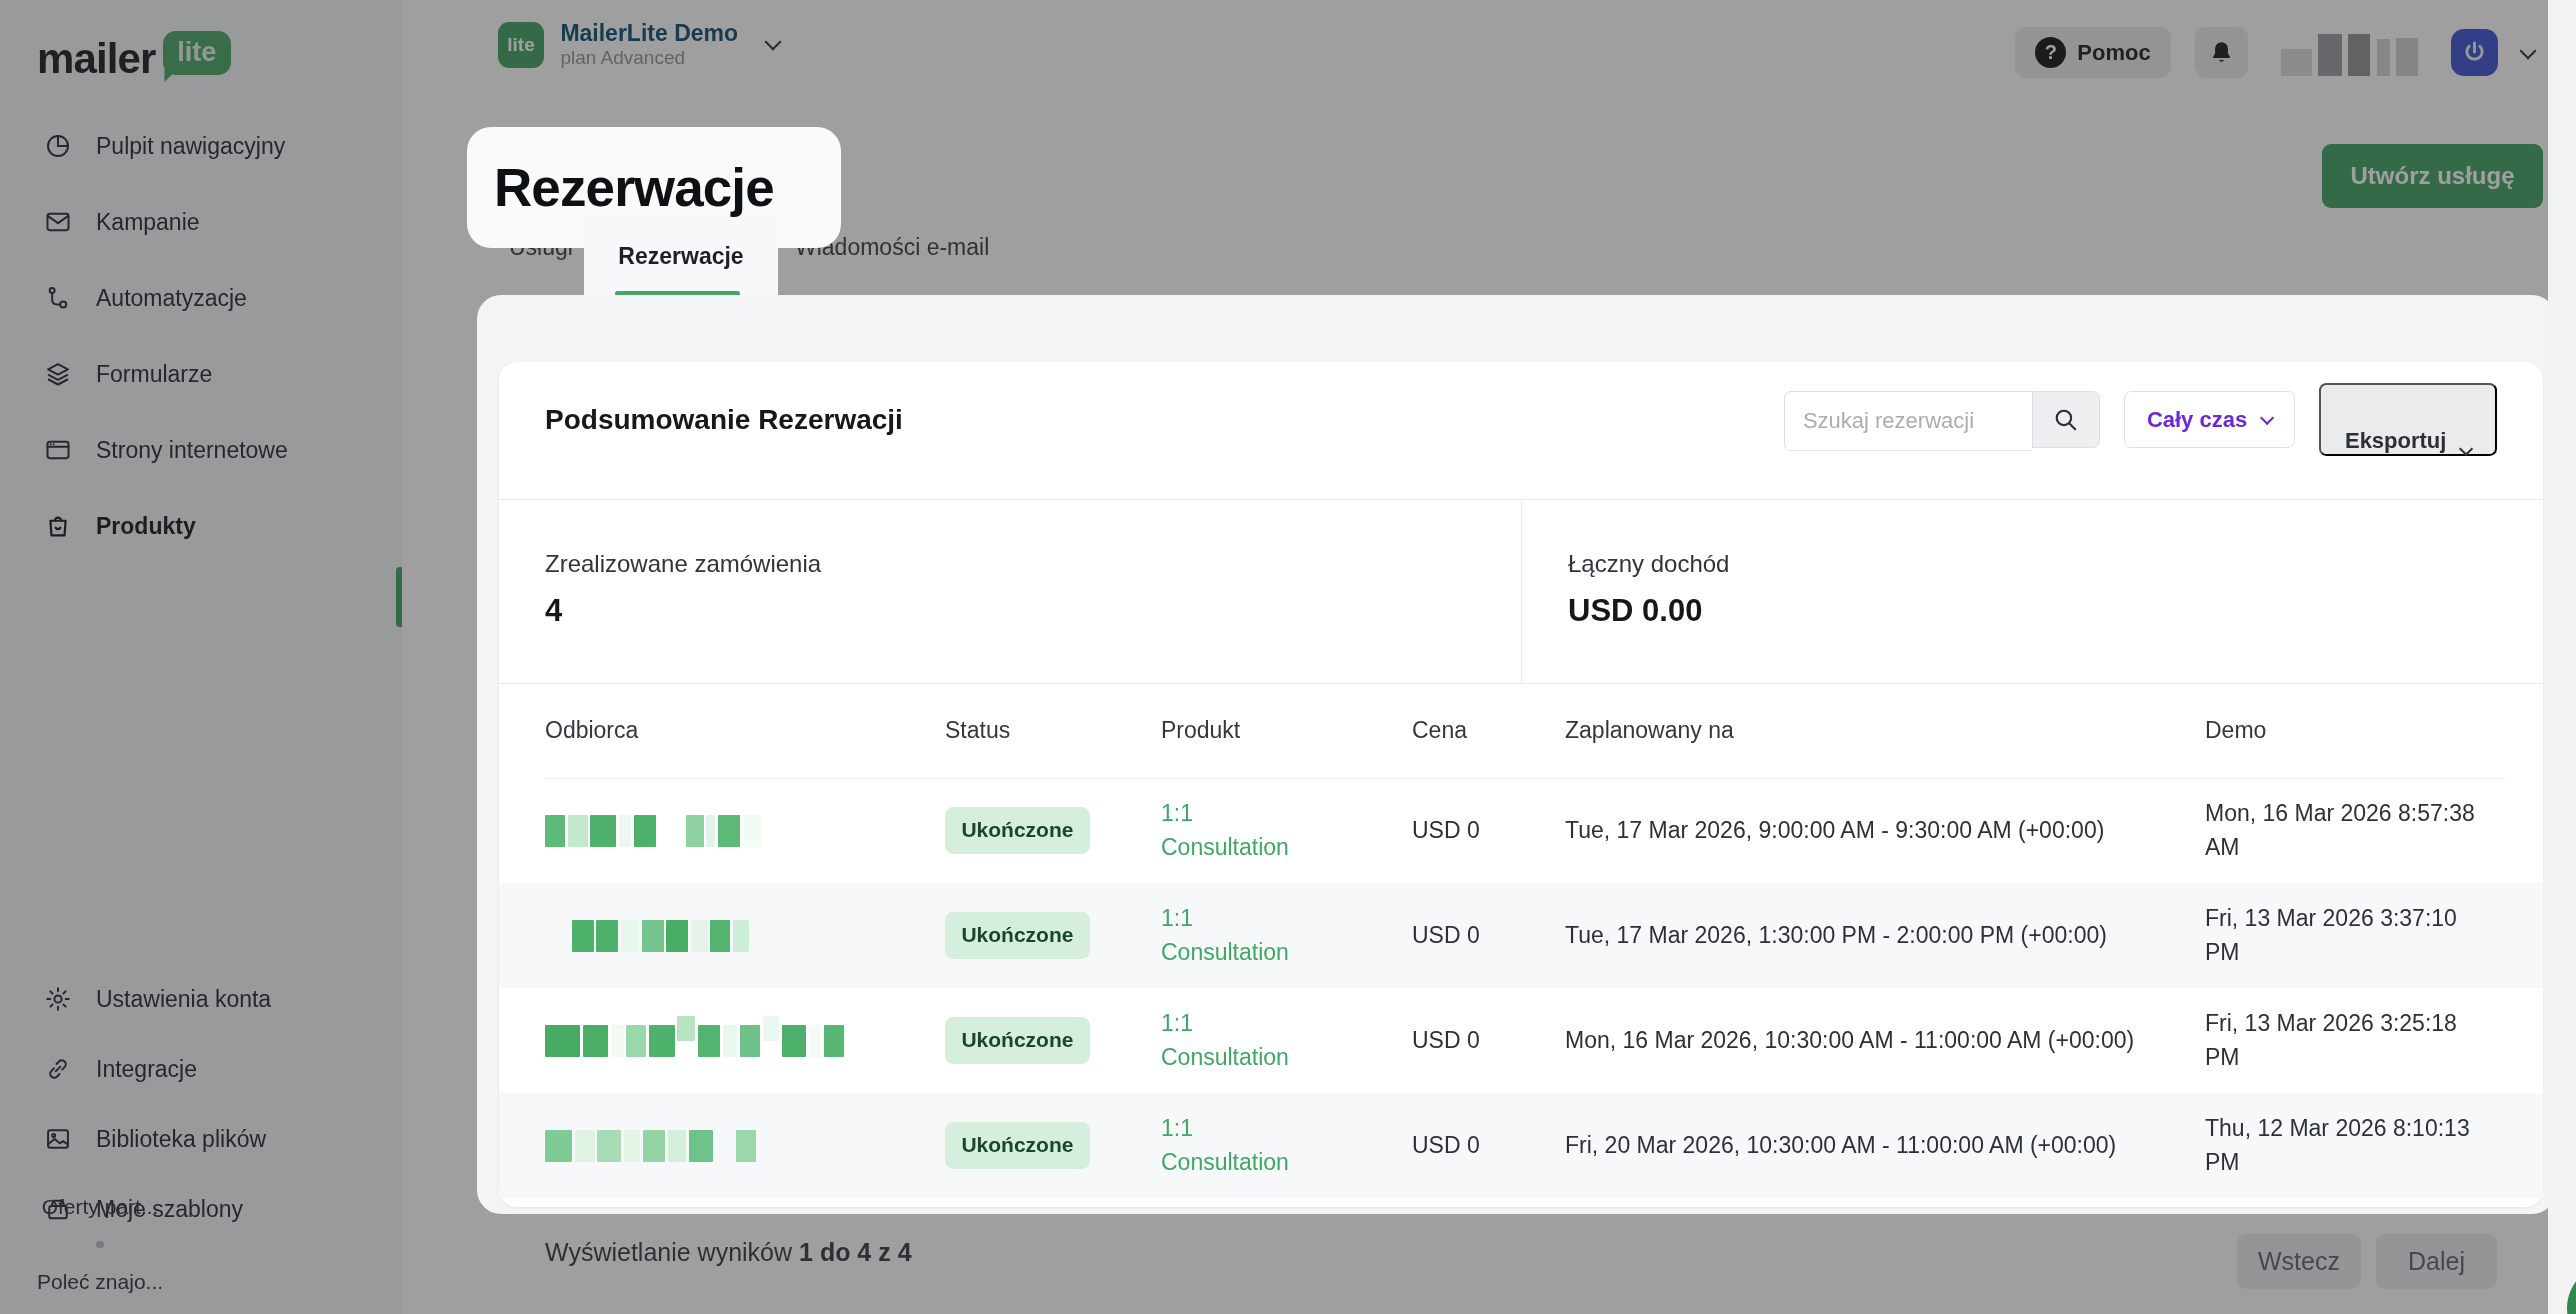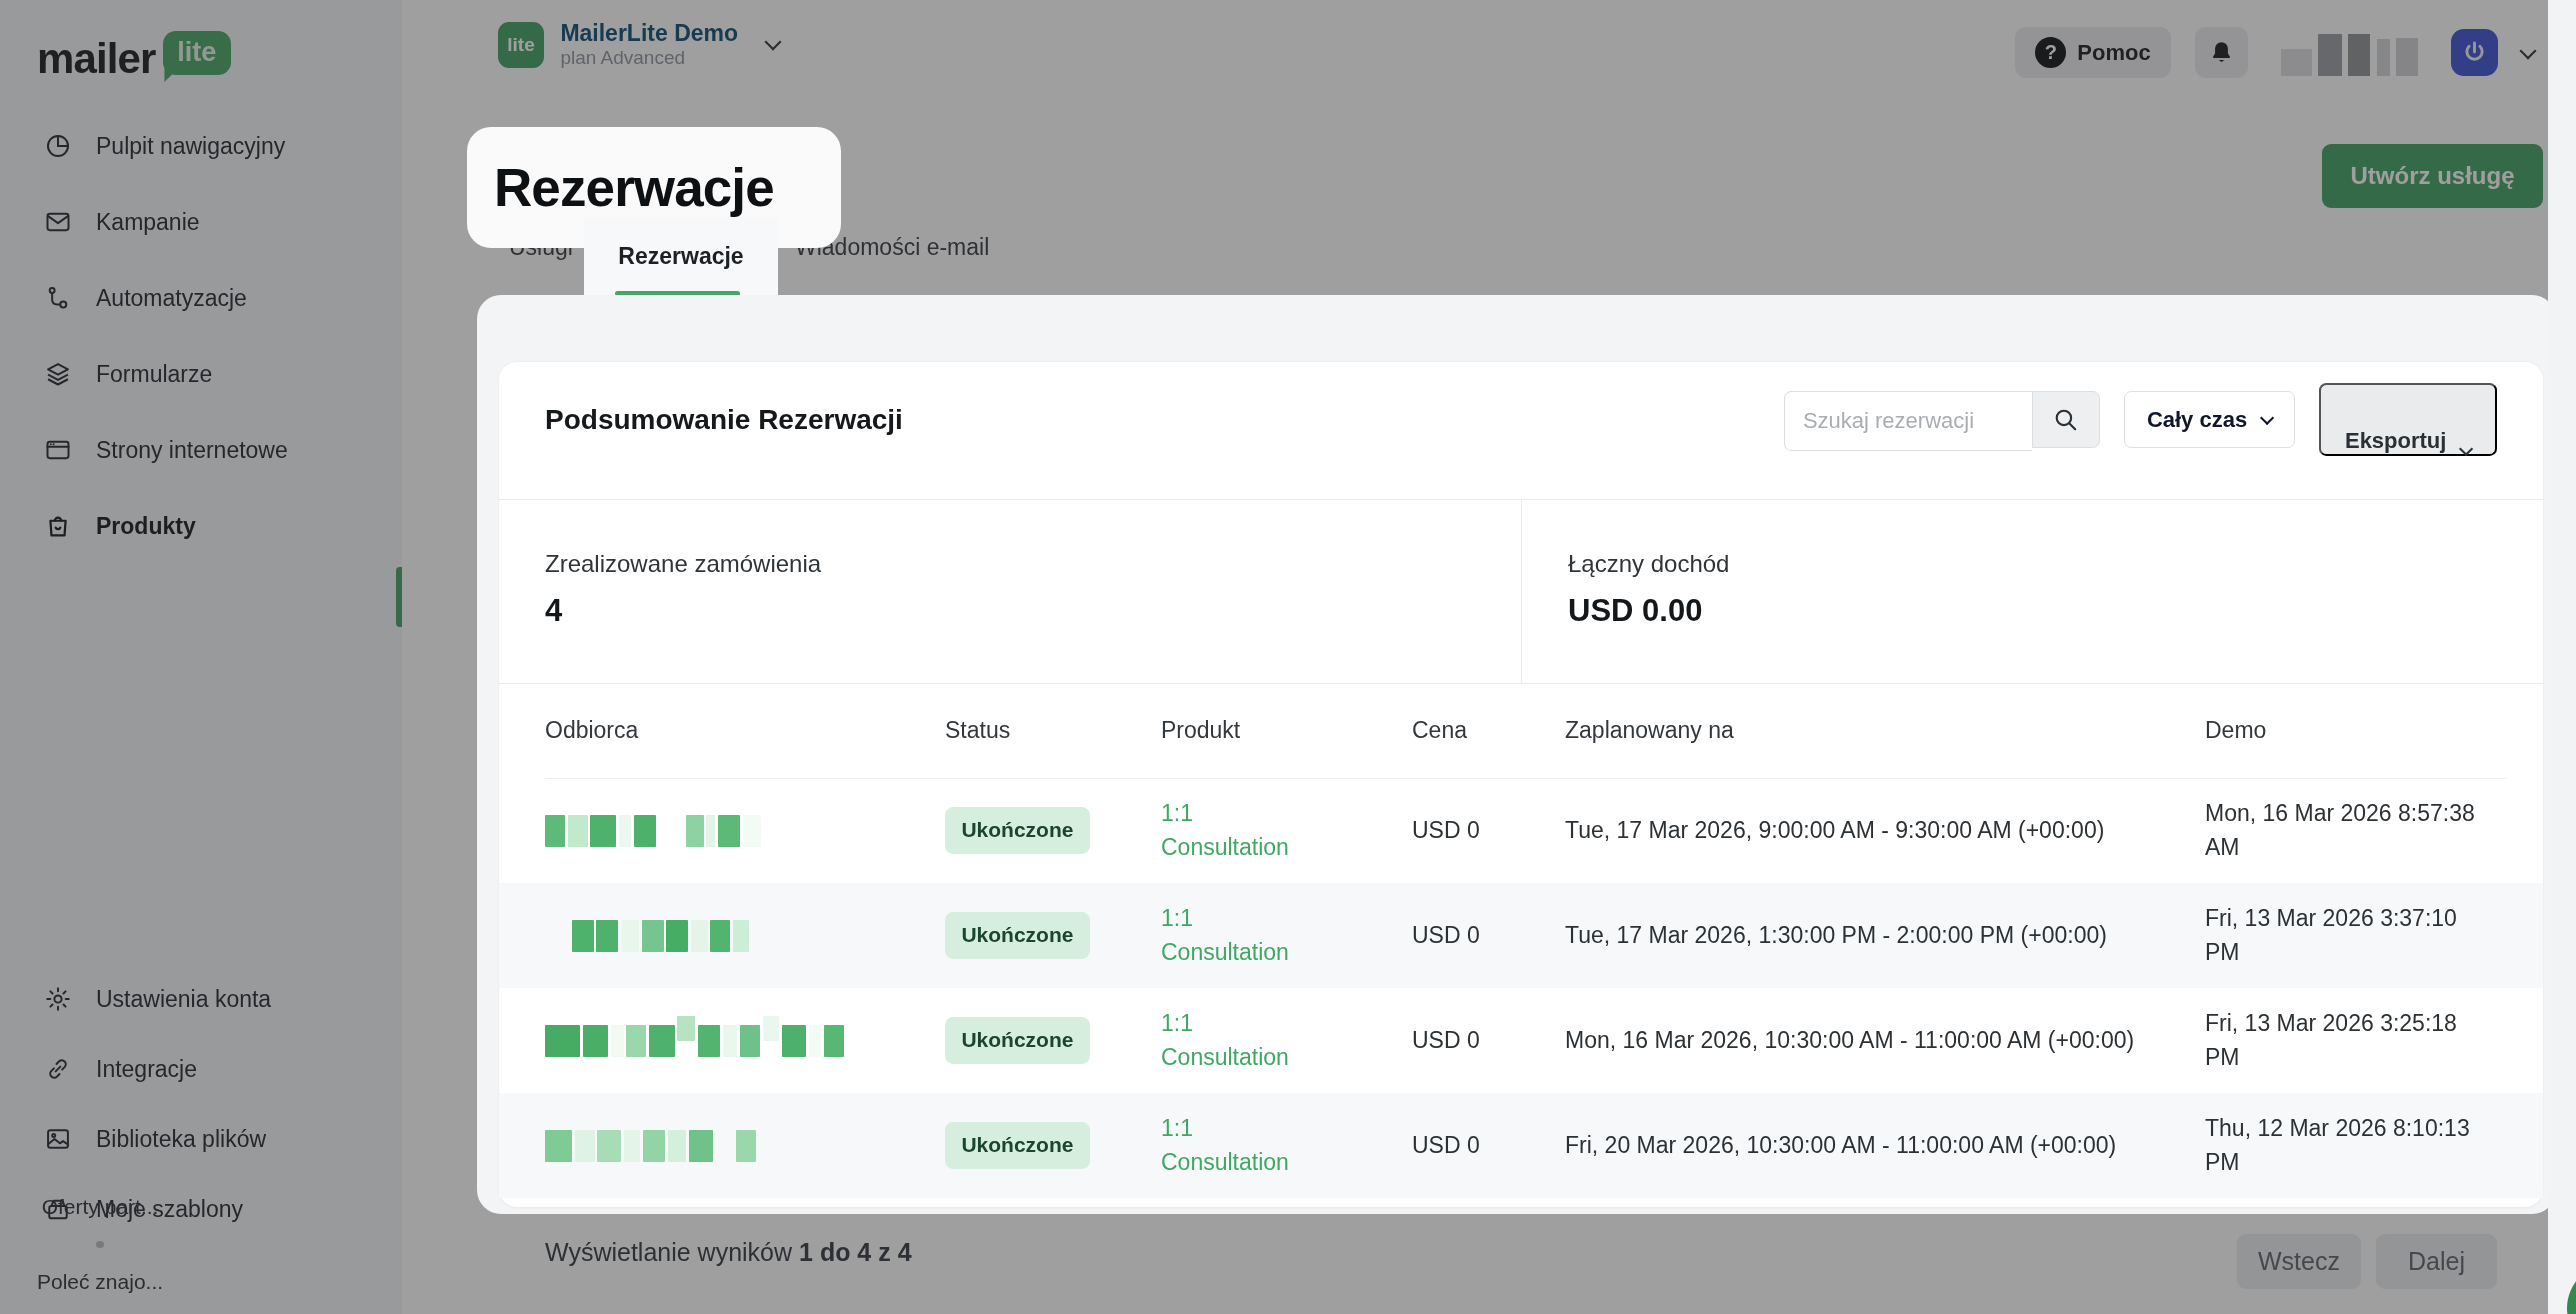--- a/index.html
+++ b/index.html
@@ -73,21 +73,21 @@
   .card-head{position:absolute;left:0;top:0;right:0;height:137px;border-bottom:0.9px solid #e9ebee;}
   .card-head h2{position:absolute;left:46px;top:42px;margin:0;font-size:28px;font-weight:700;color:#16191c;}
   .controls{position:absolute;right:46px;top:29px;display:flex;align-items:center;gap:24px;height:57px;}
   .search{display:flex;height:57px;}
   .search input{width:248px;height:60px;box-sizing:border-box;border:1.8px solid #dcdfe2;border-right:none;
     border-radius:7.3px 0 0 7.3px;padding:0 18px;font-size:22px;font-family:inherit;color:#2b3034;outline:none;background:#fff;}
   .search input::placeholder{color:#a9adb2;}
   .search-btn{width:68px;height:57px;box-sizing:border-box;border:1.8px solid #dcdfe2;border-radius:0 7.3px 7.3px 0;
     background:#edeff1;display:flex;align-items:center;justify-content:center;color:#2b3034;}
   .select-btn{display:flex;align-items:center;gap:14.6px;height:57px;padding:0 22px;border:1.8px solid #dcdfe2;
-    border-radius:7.3px;background:#fff;font-size:22px;font-weight:600;color:#0f172a;box-sizing:border-box;}
+    border-radius:7.3px;background:#fff;font-size:22px;font-weight:600;color:#6d28d9;box-sizing:border-box;}
   .select-btn .chev,.export-btn .chev{width:8.2px;height:8.2px;border-width:2.3px;margin-top:-3.7px;}
   .export-btn{display:flex;align-items:flex-end;gap:14.6px;height:73px;padding:0 24px;border-radius:7.3px;
     background:#e9ebed;font-size:22px;font-weight:600;color:#2b3034;}
   .stats{position:absolute;left:0;top:137px;right:0;height:184px;border-bottom:0.9px solid #e9ebee;}
   .stat1{position:absolute;left:46px;top:51px;}
   .stat-div{position:absolute;left:1022px;top:0;bottom:0;width:0.9px;background:#e9ebee;}
   .stat2{position:absolute;left:1069px;top:51px;}
   .stat-label{font-size:24px;color:#30353a;}
   .stat-value{font-size:31px;font-weight:700;color:#15181b;margin-top:14.6px;}
   .thead{position:absolute;left:46px;right:37px;top:321px;height:95px;display:flex;align-items:center;

